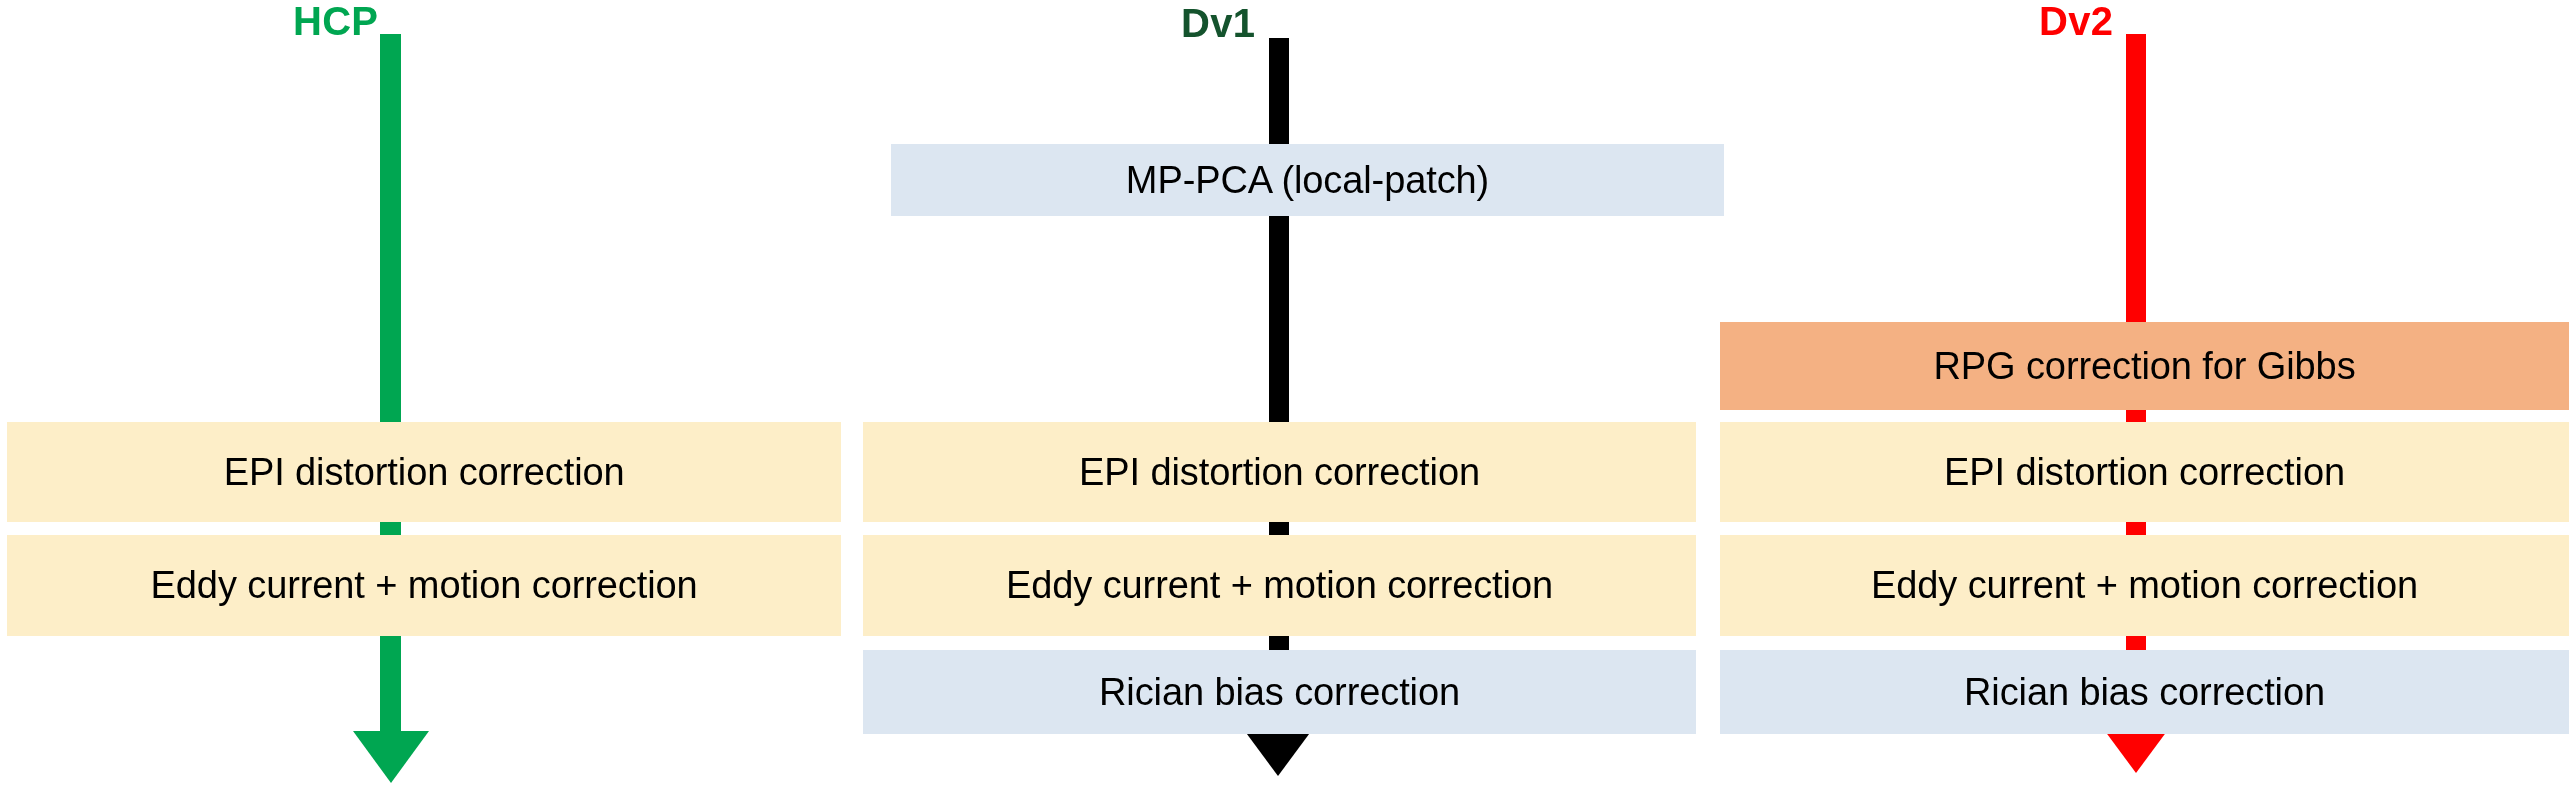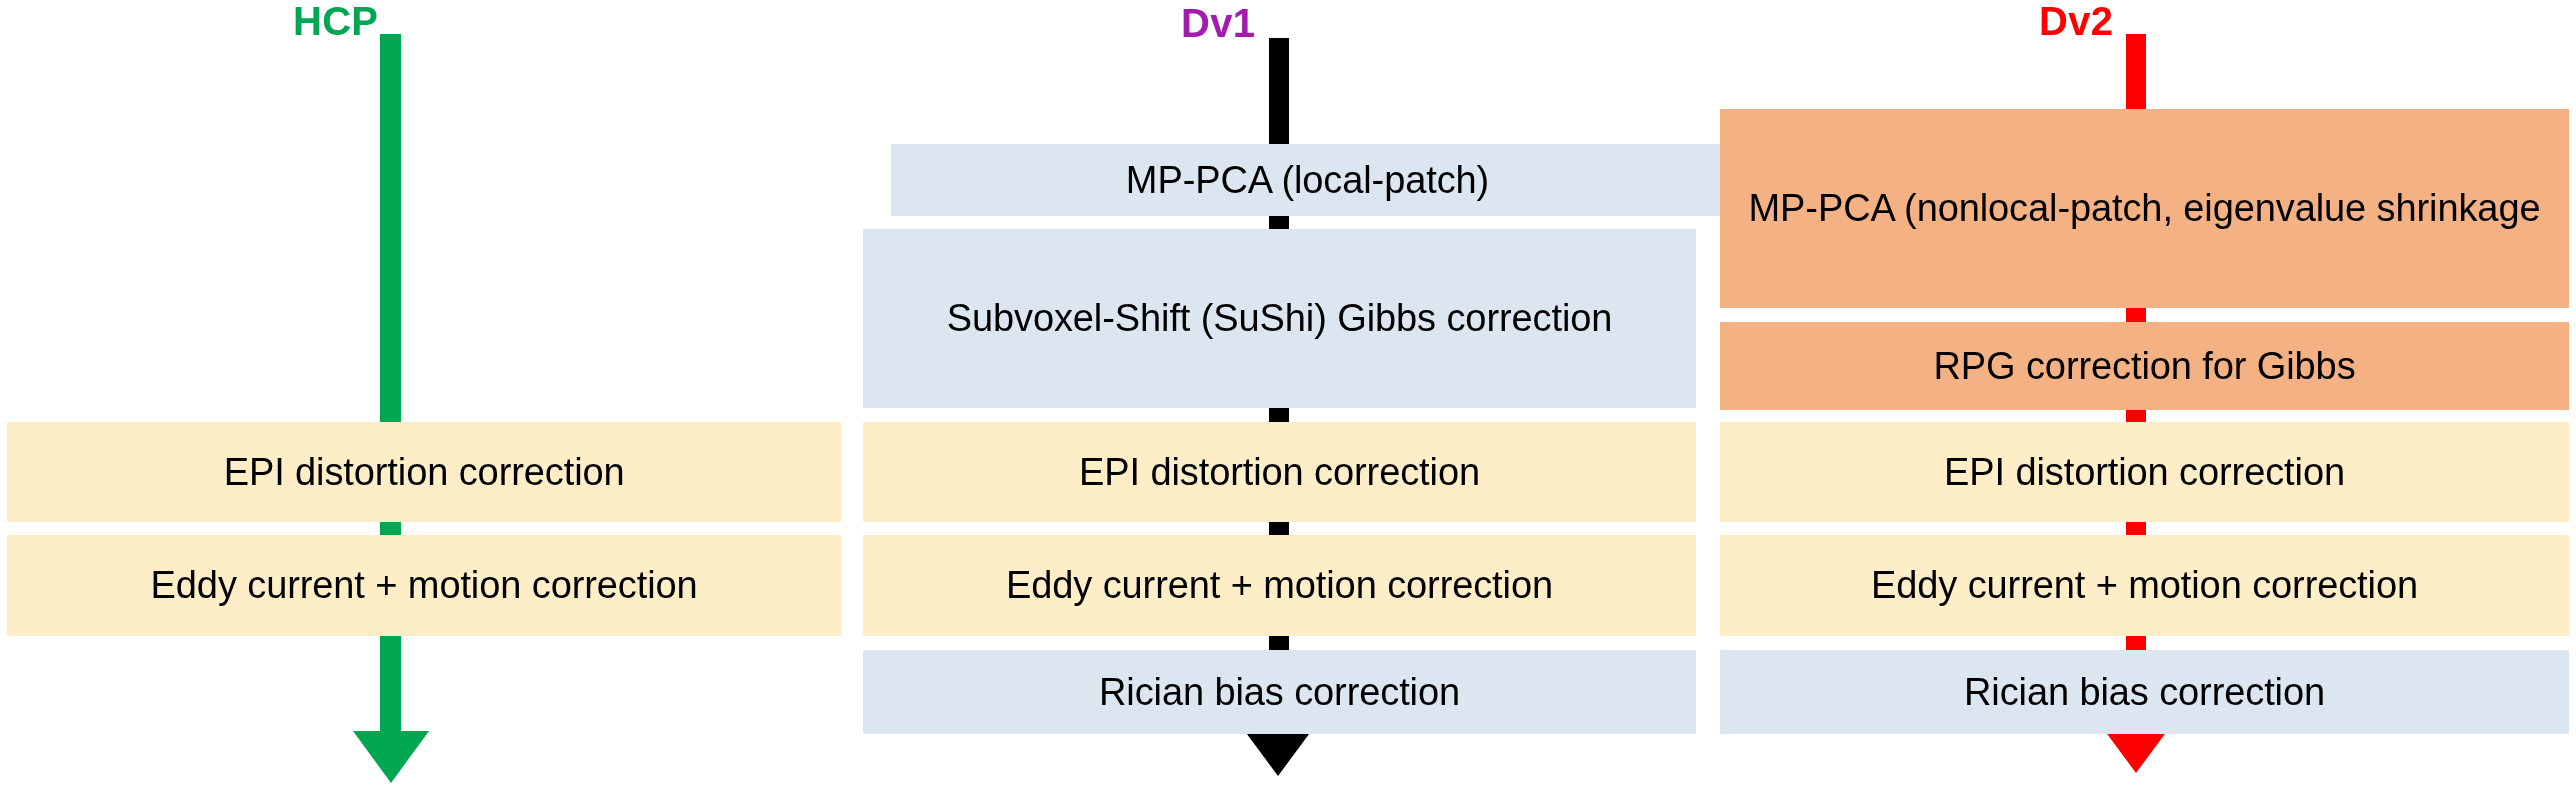--- a/index.html
+++ b/index.html
@@ -85,40 +85,38 @@
   </div>
 
   <div class="box-layer">
 
     <div class="pbox" style="left:7.1px; top:422px; width:834px; height:100px; background:#fdeec8;">EPI distortion correction</div>
 
     <div class="pbox" style="left:7.1px; top:535px; width:834px; height:101px; background:#fdeec8;">Eddy current + motion correction</div>
 
     <div class="pbox" style="left:891px; top:144px; width:833px; height:72px; background:#dce6f1;">MP-PCA (local-patch)</div>
 
-    <div class="pbox" style="left:863px; top:229px; width:833px; height:179px; background:#dce6f1;">Subvoxel-Shift (SuShi) Gibbs correction</div>
 
     <div class="pbox" style="left:863px; top:422px; width:833px; height:100px; background:#fdeec8;">EPI distortion correction</div>
 
     <div class="pbox" style="left:863px; top:535px; width:833px; height:101px; background:#fdeec8;">Eddy current + motion correction</div>
 
     <div class="pbox" style="left:863px; top:650px; width:833px; height:84px; background:#dce6f1;">Rician bias correction</div>
 
-    <div class="pbox" style="left:1720px; top:109px; width:849px; height:199px; background:#f4b183;">MP-PCA (nonlocal-patch, eigenvalue shrinkage</div>
 
     <div class="pbox" style="left:1720px; top:322px; width:849px; height:88px; background:#f4b183;">RPG correction for Gibbs</div>
 
     <div class="pbox" style="left:1720px; top:422px; width:849px; height:100px; background:#fdeec8;">EPI distortion correction</div>
 
     <div class="pbox" style="left:1720px; top:535px; width:849px; height:101px; background:#fdeec8;">Eddy current + motion correction</div>
 
     <div class="pbox" style="left:1720px; top:650px; width:849px; height:84px; background:#dce6f1;">Rician bias correction</div>
 
   </div>
 
   <div class="col-title" style="left:293px; top:-1.3px; width:194px; color:#00a651;">HCP</div>
 
-  <div class="col-title" style="left:1181px; top:1.3px; width:194px; color:#a21caf;">Dv1</div>
+  <div class="col-title" style="left:1181px; top:1.3px; width:194px; color:#14532d;">Dv1</div>
 
   <div class="col-title" style="left:2039px; top:-1.3px; width:194px; color:#ff0000;">Dv2</div>
 
 </div>
 
 
 </body></html>

